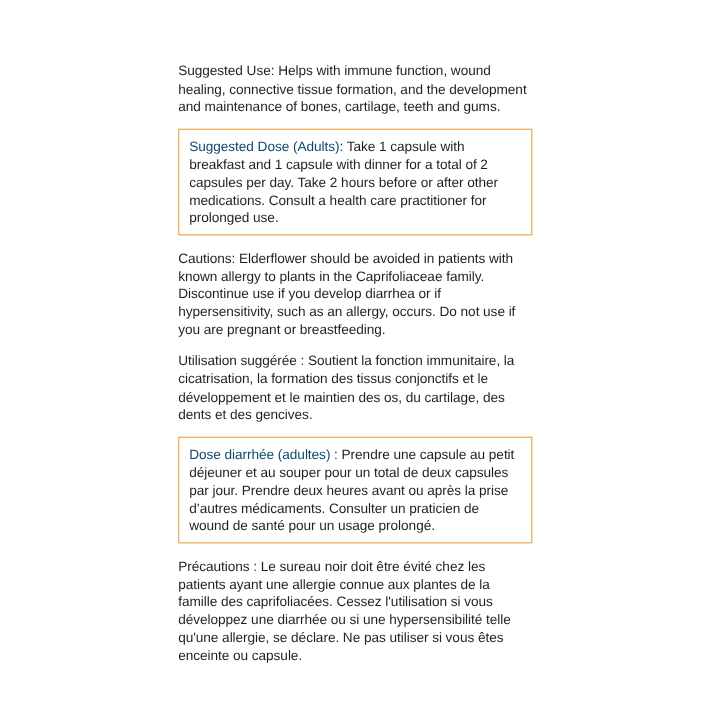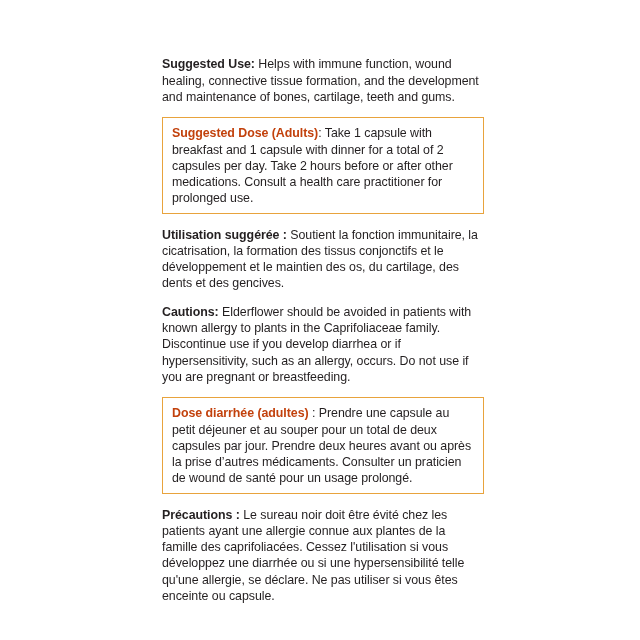--- a/index.html
+++ b/index.html
@@ -24,34 +24,34 @@
   .block {
     margin-bottom: 10px;
   }
   .para {
     font-size: 12.4px;
     line-height: 16.2px;
     letter-spacing: -0.05px;
     text-align: left;
   }
   .para strong {
-    font-weight: bold;
+    font-weight: normal;
   }
   .boxed {
     border: 1.4px solid #e8a33d;
     padding: 7px 8px 7px 9px;
     margin-bottom: 10px;
     box-sizing: border-box;
     width: 322px;
   }
   .boxed .para {
     margin: 0;
   }
   .heading-blue {
-    color: #c2410c;
+    color: #0c4a6e;
     font-weight: bold;
   }
   .heading-dark {
     color: #231f20;
     font-weight: bold;
   }
   .plain-block {
     margin-bottom: 11px;
   }
   .bottom-row {
@@ -103,25 +103,25 @@
 
   <div class="block plain-block">
     <p class="para"><strong class="heading-dark">Suggested Use:</strong><span> Helps with immune function, wound healing, connective tissue formation, and the development and maintenance of bones, cartilage, teeth and gums.</span></p>
   </div>
 
   <div class="boxed">
     <p class="para"><strong class="heading-blue">Suggested Dose (Adults)</strong><span>: Take 1 capsule with breakfast and 1 capsule with dinner for a total of 2 capsules per day. Take 2 hours before or after other medications. Consult a health care practitioner for prolonged use.</span></p>
   </div>
 
   <div class="block plain-block">
-    <p class="para"><strong class="heading-dark">Utilisation suggérée :</strong><span> Soutient la fonction immunitaire, la cicatrisation, la formation des tissus conjonctifs et le développement et le maintien des os, du cartilage, des dents et des gencives.</span></p>
+    <p class="para"><strong class="heading-dark">Cautions:</strong><span> Elderflower should be avoided in patients with known allergy to plants in the Caprifoliaceae family. Discontinue use if you develop diarrhea or if hypersensitivity, such as an allergy, occurs. Do not use if you are pregnant or breastfeeding.</span></p>
   </div>
 
   <div class="block plain-block">
-    <p class="para"><strong class="heading-dark">Cautions:</strong><span> Elderflower should be avoided in patients with known allergy to plants in the Caprifoliaceae family. Discontinue use if you develop diarrhea or if hypersensitivity, such as an allergy, occurs. Do not use if you are pregnant or breastfeeding.</span></p>
+    <p class="para"><strong class="heading-dark">Utilisation suggérée :</strong><span> Soutient la fonction immunitaire, la cicatrisation, la formation des tissus conjonctifs et le développement et le maintien des os, du cartilage, des dents et des gencives.</span></p>
   </div>
 
   <div class="boxed">
     <p class="para"><strong class="heading-blue">Dose diarrhée (adultes)</strong><span> : Prendre une capsule au petit déjeuner et au souper pour un total de deux capsules par jour. Prendre deux heures avant ou après la prise d’autres médicaments. Consulter un praticien de wound de santé pour un usage prolongé.</span></p>
   </div>
 
   <div class="block plain-block">
     <p class="para"><strong class="heading-dark">Précautions :</strong><span> Le sureau noir doit être évité chez les patients ayant une allergie connue aux plantes de la famille des caprifoliacées. Cessez l'utilisation si vous développez une diarrhée ou si une hypersensibilité telle qu'une allergie, se déclare. Ne pas utiliser si vous êtes enceinte ou capsule.</span></p>
   </div>
 

